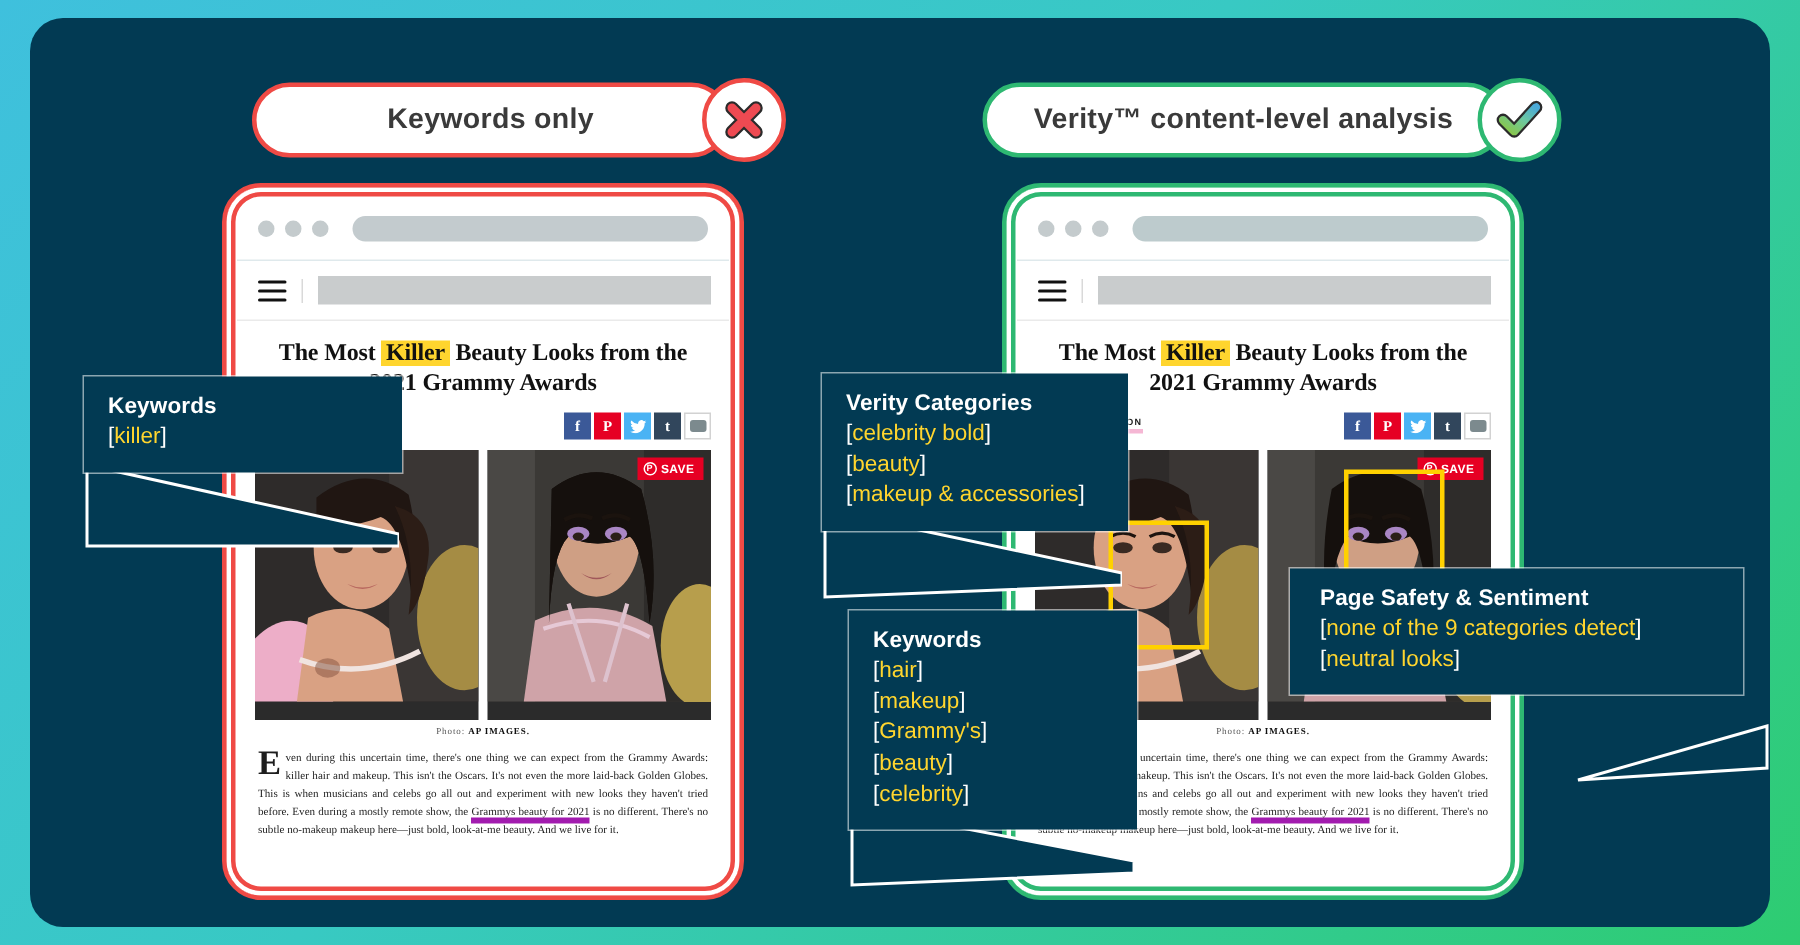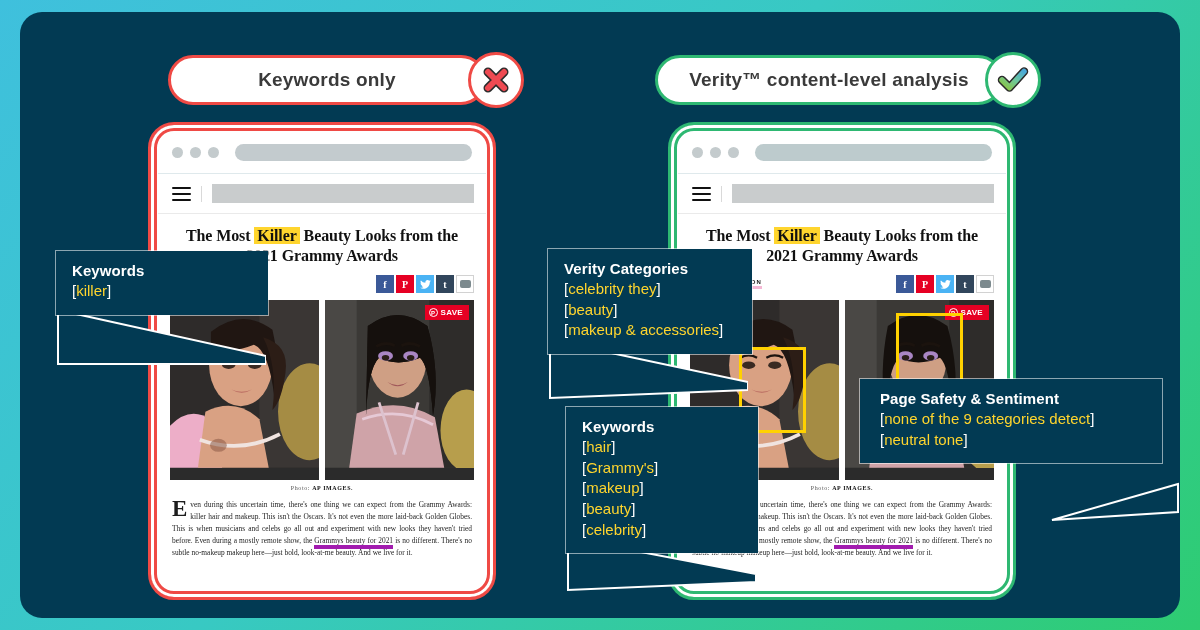--- a/index.html
+++ b/index.html
@@ -441,39 +441,39 @@
   <div class="callout" style="left:36px; top:239px; width:212px;">
     <h4>Keywords</h4>
     <div class="ln">[<em>killer</em>]</div>
   </div>
 
   <svg class="tail" style="left:528px; top:326px; width:200px; height:64px;" viewBox="0 0 200 64">
     <path d="M2 2 L200 44 L200 52 L2 60 Z" fill="#023a53" stroke="#ffffff" stroke-width="2"></path>
   </svg>
   <div class="callout" style="left:528px; top:237px; width:204px;">
     <h4>Verity Categories</h4>
-    <div class="ln">[<em>celebrity they</em>]</div>
+    <div class="ln">[<em>celebrity bold</em>]</div>
     <div class="ln">[<em>beauty</em>]</div>
     <div class="ln">[<em>makeup &amp; accessories</em>]</div>
   </div>
 
   <svg class="tail" style="left:546px; top:524px; width:190px; height:56px;" viewBox="0 0 190 56">
     <path d="M2 2 L190 38 L190 46 L2 54 Z" fill="#023a53" stroke="#ffffff" stroke-width="2"></path>
   </svg>
   <div class="callout" style="left:546px; top:395px; width:192px;">
     <h4>Keywords</h4>
     <div class="ln">[<em>hair</em>]</div>
+    <div class="ln">[<em>makeup</em>]</div>
     <div class="ln">[<em>Grammy's</em>]</div>
-    <div class="ln">[<em>makeup</em>]</div>
     <div class="ln">[<em>beauty</em>]</div>
     <div class="ln">[<em>celebrity</em>]</div>
   </div>
 
   <svg class="tail" style="left:1030px; top:470px; width:130px; height:44px;" viewBox="0 0 130 44">
     <path d="M128 2 L2 38 L128 30 Z" fill="#023a53" stroke="#ffffff" stroke-width="2"></path>
   </svg>
   <div class="callout" style="left:840px; top:367px; width:302px;padding-left:20px;">
     <h4>Page Safety &amp; Sentiment</h4>
     <div class="ln">[<em>none of the 9 categories detect</em>]</div>
-    <div class="ln">[<em>neutral tone</em>]</div>
+    <div class="ln">[<em>neutral looks</em>]</div>
   </div>
 
 </div>
 
 </body></html>

